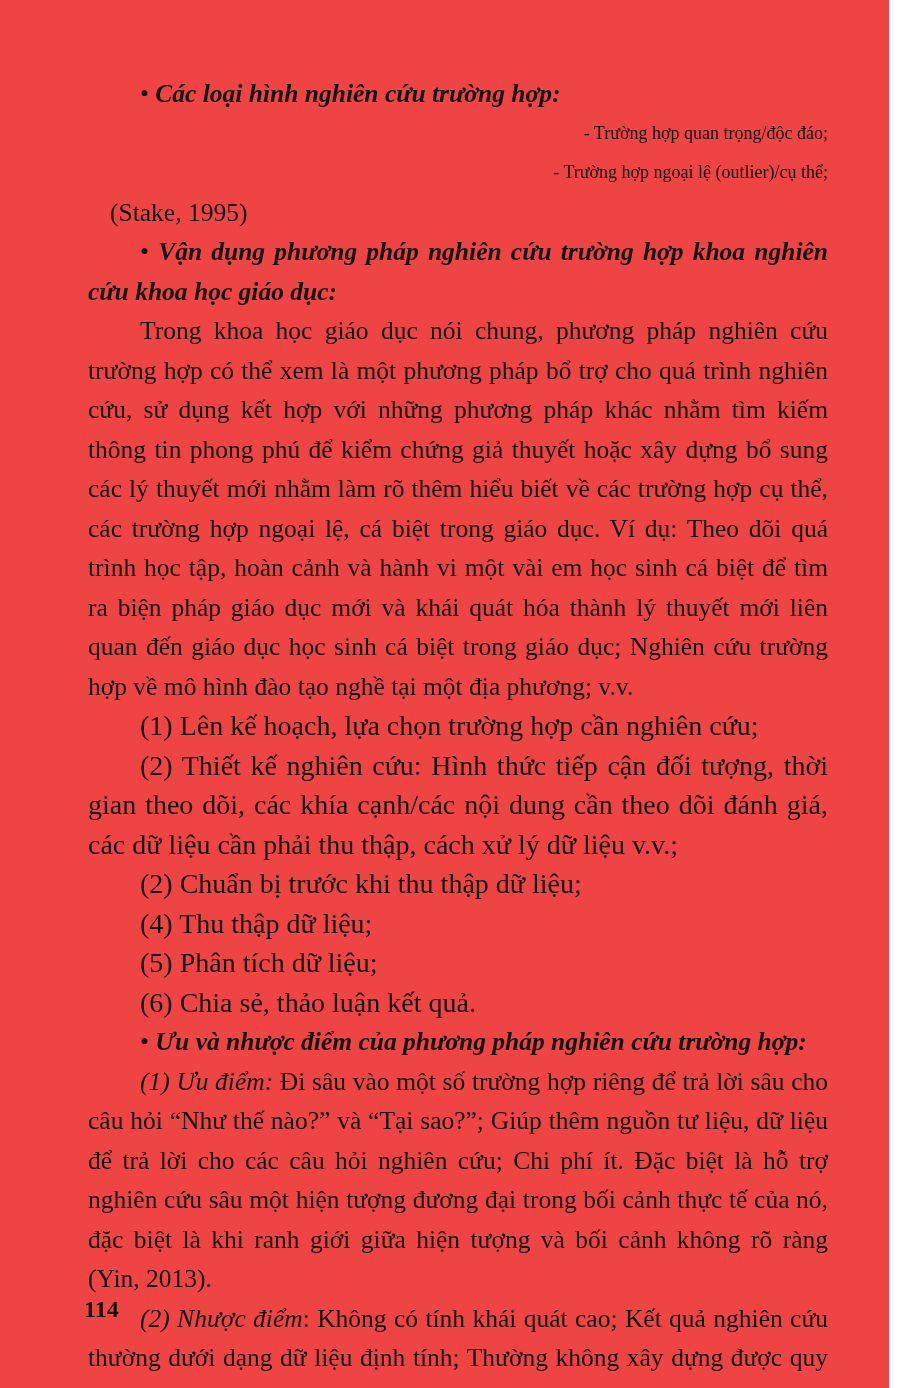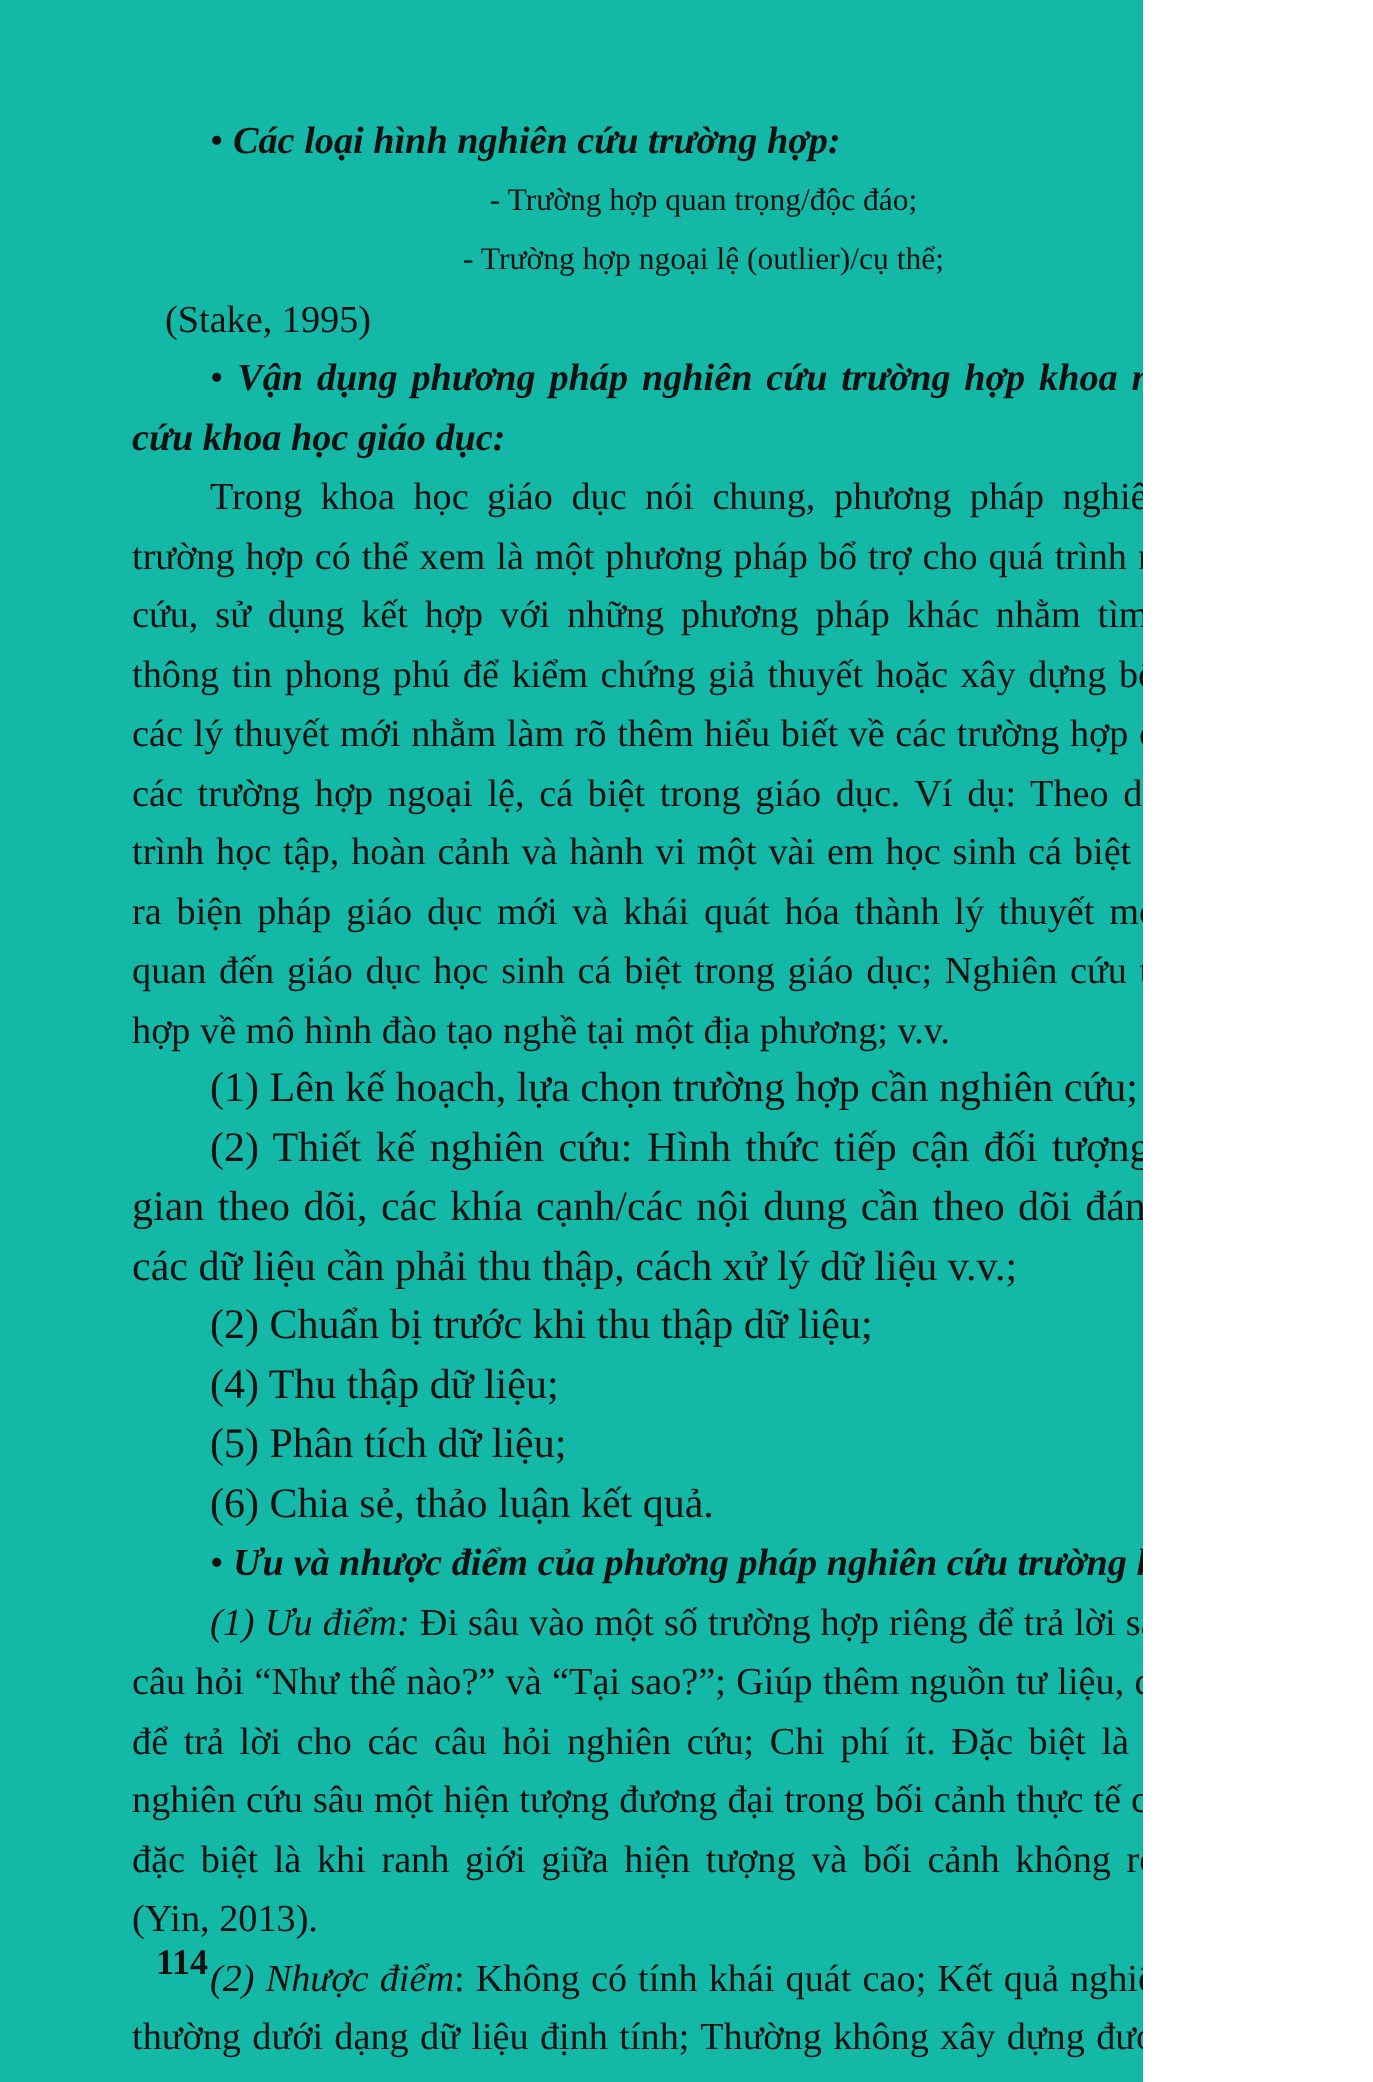--- a/index.html
+++ b/index.html
@@ -2,23 +2,23 @@
 <html><head>
 <meta charset="utf-8">
 <style>
   html, body {
     margin: 0;
     padding: 0;
     background: #ffffff;
   }
   .page {
     position: relative;
-    width: 762px;
+    width: 889px;
     height: 1388px;
-    background: #14b8a6;
+    background: #ef4444;
     box-sizing: border-box;
     font-family: "Liberation Serif", "DejaVu Serif", serif;
     color: #111111;
     overflow: hidden;
   }
   .content {
     position: absolute;
     left: 88px;
     top: 74px;
     width: 740px;
@@ -45,24 +45,24 @@
     content: "";
   }
   .indent {
     text-indent: 52px;
   }
   .bullet {
     font-style: normal;
     font-weight: normal;
   }
   .dash-line {
-    font-size: 21px;
+    font-size: 18px;
     line-height: 39.5px;
     margin: 0;
-    text-align: center;
+    text-align: right;
     text-indent: 22px;
   }
   .plain-line {
     font-size: 25.5px;
     line-height: 39.5px;
     margin: 0;
     text-align: left;
     text-indent: 22px;
   }
   .numbered {
@@ -74,21 +74,21 @@
   }
   .numbered.last-left {
     text-align: left;
   }
   .lead {
     font-weight: normal;
     font-style: italic;
   }
   .page-number {
     position: absolute;
-    left: 104px;
+    left: 84px;
     top: 1296px;
     font-size: 24px;
     font-weight: bold;
     font-family: "Liberation Serif", "DejaVu Serif", serif;
     color: #111111;
     letter-spacing: 0px;
   }
 </style>
 </head>
 <body>

